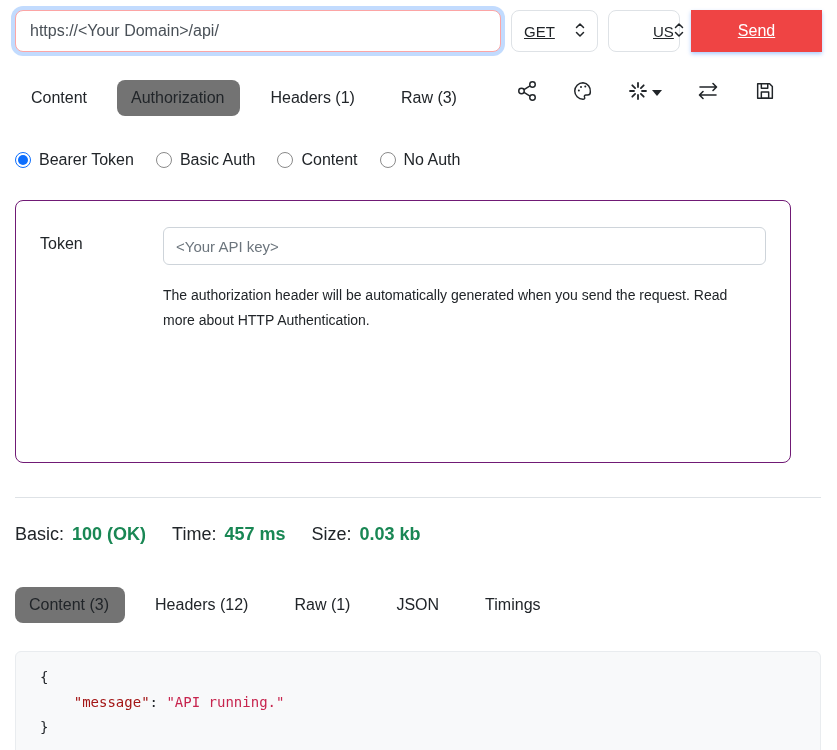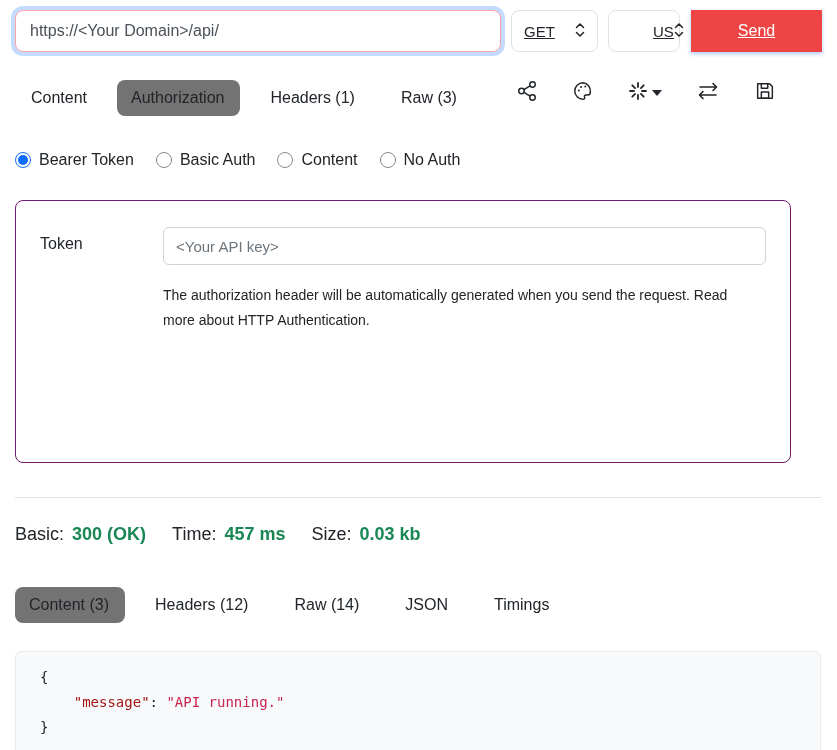--- a/index.html
+++ b/index.html
@@ -171,31 +171,31 @@
     <div class="token-main">
       <input class="token-input" type="text" placeholder="&lt;Your API key&gt;" style="">
       <div class="token-help">The authorization header will be automatically generated when you send the request. Read more about HTTP Authentication.</div>
     </div>
   </div>
 
   <hr class="divider">
 
   <div class="status-row">
     <span class="s-label">Basic:</span>
-    <span class="s-value">300 (OK)</span>
+    <span class="s-value">100 (OK)</span>
     <span class="s-label group-gap">Time:</span>
     <span class="s-value">457 ms</span>
     <span class="s-label group-gap">Size:</span>
     <span class="s-value">0.03 kb</span>
   </div>
 
   <div class="tabs-row response-tabs">
     <div class="tab active">Content (3)</div>
     <div class="tab">Headers (12)</div>
-    <div class="tab">Raw (14)</div>
+    <div class="tab">Raw (1)</div>
     <div class="tab">JSON</div>
     <div class="tab">Timings</div>
   </div>
 
   <div class="code-block">
     <div class="code-line"><span>{</span></div>
     <div class="code-line"><span>    </span><span class="json-key">"message"</span><span>: </span><span class="json-string">"API running."</span></div>
     <div class="code-line"><span>}</span></div>
   </div>
 

